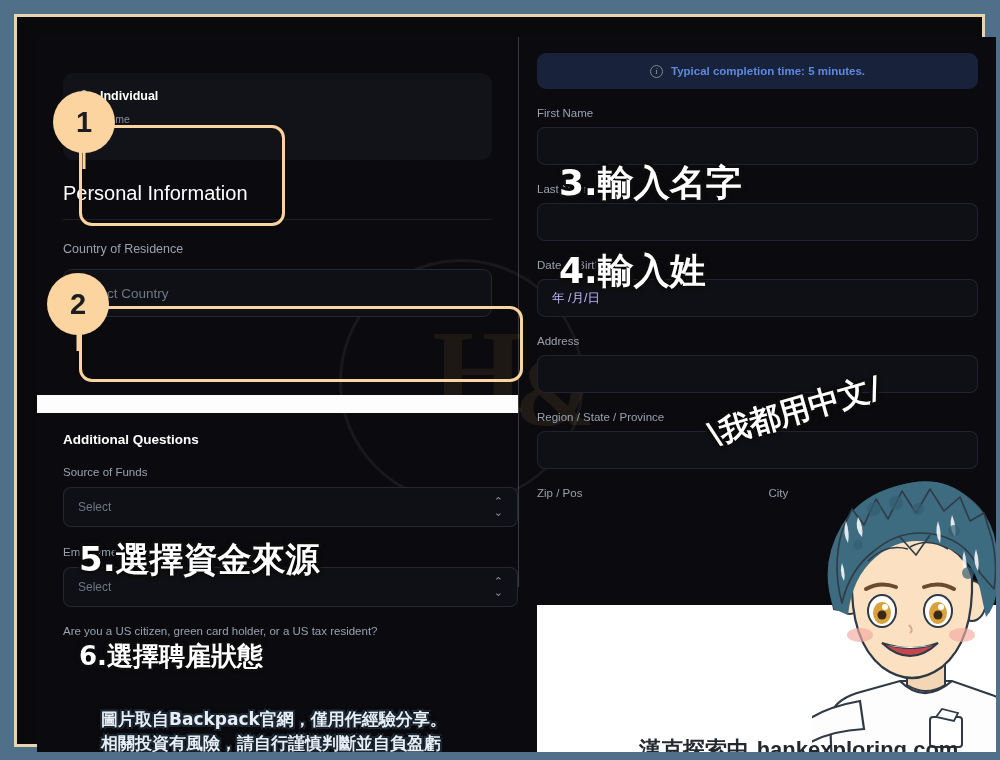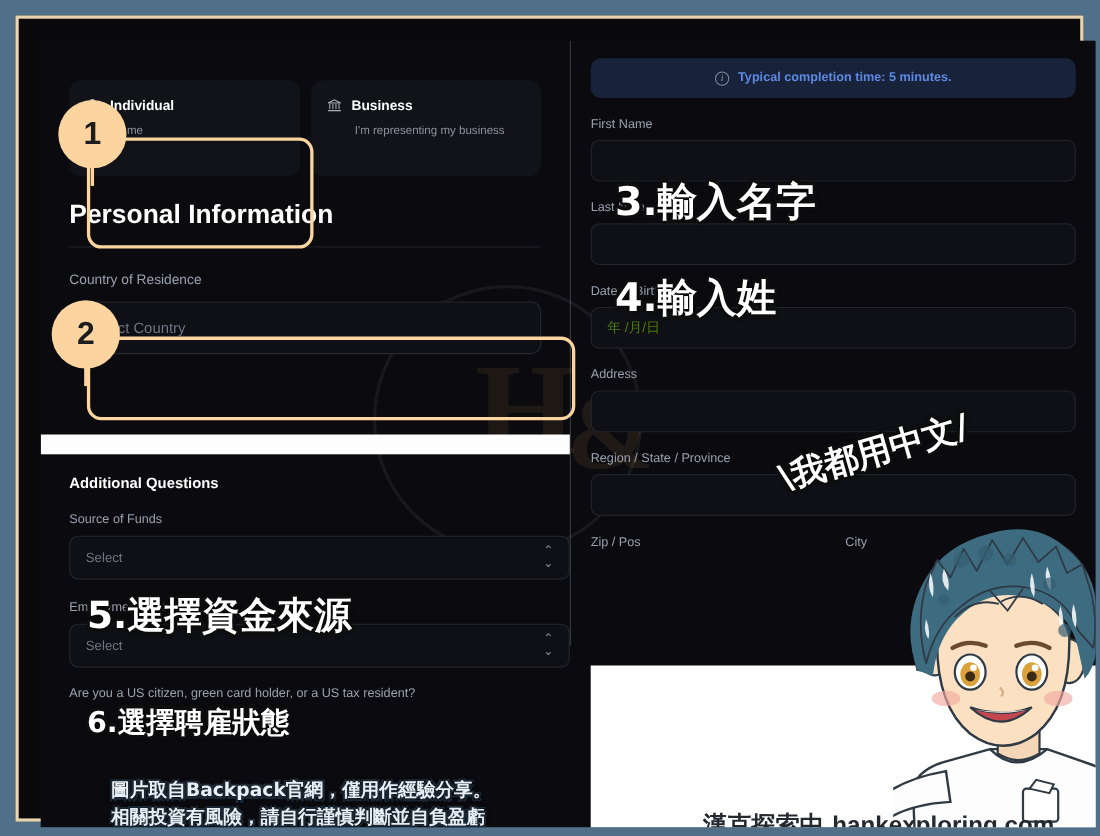--- a/index.html
+++ b/index.html
@@ -64,21 +64,21 @@
     flex:1; border-radius:11px; background:#121318;
     padding:16px 14px 18px 14px; min-height:87px;
   }
   .acct-card .ct-head { display:flex; align-items:center; gap:9px; }
   .acct-card .ct-title { color:#fff; font-size:12.5px; font-weight:bold; }
   .acct-card .ct-sub { color:#8b919d; font-size:10.5px; margin-top:10px; margin-left:1px; }
   .acct-card.biz .ct-sub { margin-left:26px; }
   .icon-person, .icon-bank { width:14px; height:14px; flex:0 0 14px; opacity:.85; }
 
   #personal-title {
-    color:#fff; font-size:24px; font-weight:bold; margin-top:22px;
+    color:#fff; font-size:20px; font-weight:normal; margin-top:22px;
   }
   #hr-1 { height:1px; background:rgba(160,175,190,.13); margin-top:14px; }
   #country-label { color:#9aa1ae; font-size:12.5px; margin-top:22px; }
   .field-box {
     margin-top:13px; height:48px; border-radius:9px;
     border:1px solid rgba(150,165,185,.16); background:#0f1015;
     display:flex; align-items:center; padding:0 16px;
   }
   .field-box .ph { color:#6f7685; font-size:13.5px; }
 
@@ -118,21 +118,21 @@
     border:1px solid #7d8694; color:#9aa3b1;
     font-size:9px; line-height:11px; text-align:center;
     font-family:"Liberation Serif", serif; font-style:italic;
   }
   .r-label { color:#9aa1ae; font-size:11.5px; margin-top:18px; }
   .r-field {
     margin-top:8px; height:38px; border-radius:8px;
     border:1px solid rgba(150,165,185,.14); background:#0f1015;
     display:flex; align-items:center; padding:0 14px;
   }
-  .r-field .val { color:#4d7c0f; font-size:12.5px; }
+  .r-field .val { color:#c4b5fd; font-size:12.5px; }
   .two-col { display:flex; gap:22px; }
   .two-col > div { flex:1; }
 
   
   .badge {
     position:absolute; width:62px; height:62px; border-radius:50%;
     background:#fbd4a0; color:#1d1d1d;
     font-size:29px; font-weight:bold;
     display:flex; align-items:center; justify-content:center;
     z-index:40;
@@ -219,31 +219,20 @@
             <div class="ct-head">
               <svg class="icon-person" viewBox="0 0 16 16">
                 <circle cx="8" cy="4.3" r="2.6" fill="none" stroke="#c9ced8" stroke-width="1.3"></circle>
                 <path d="M3.4 14 C3.4 10.3 5.6 8.6 8 8.6 C10.4 8.6 12.6 10.3 12.6 14" fill="none" stroke="#c9ced8" stroke-width="1.3"></path>
               </svg>
               <span class="ct-title">Individual</span>
             </div>
             <div class="ct-sub">Just for me</div>
           </div>
 
-          <div class="acct-card biz">
-            <div class="ct-head">
-              <svg class="icon-bank" viewBox="0 0 16 16">
-                <path d="M1.5 5.3 L8 2 L14.5 5.3 Z" fill="none" stroke="#c9ced8" stroke-width="1.1"></path>
-                <path d="M3.2 6.4 V11.6 M6.4 6.4 V11.6 M9.6 6.4 V11.6 M12.8 6.4 V11.6" stroke="#c9ced8" stroke-width="1.1"></path>
-                <path d="M1.3 13.3 H14.7" stroke="#c9ced8" stroke-width="1.2"></path>
-              </svg>
-              <span class="ct-title">Business</span>
-            </div>
-            <div class="ct-sub">I'm representing my business</div>
-          </div>
 
         </div>
 
         <div id="personal-title">Personal Information</div>
         <div id="hr-1"></div>
 
         <div id="country-label">Country of Residence</div>
         <div class="field-box">
           <span class="ph">Select Country</span>
         </div>

